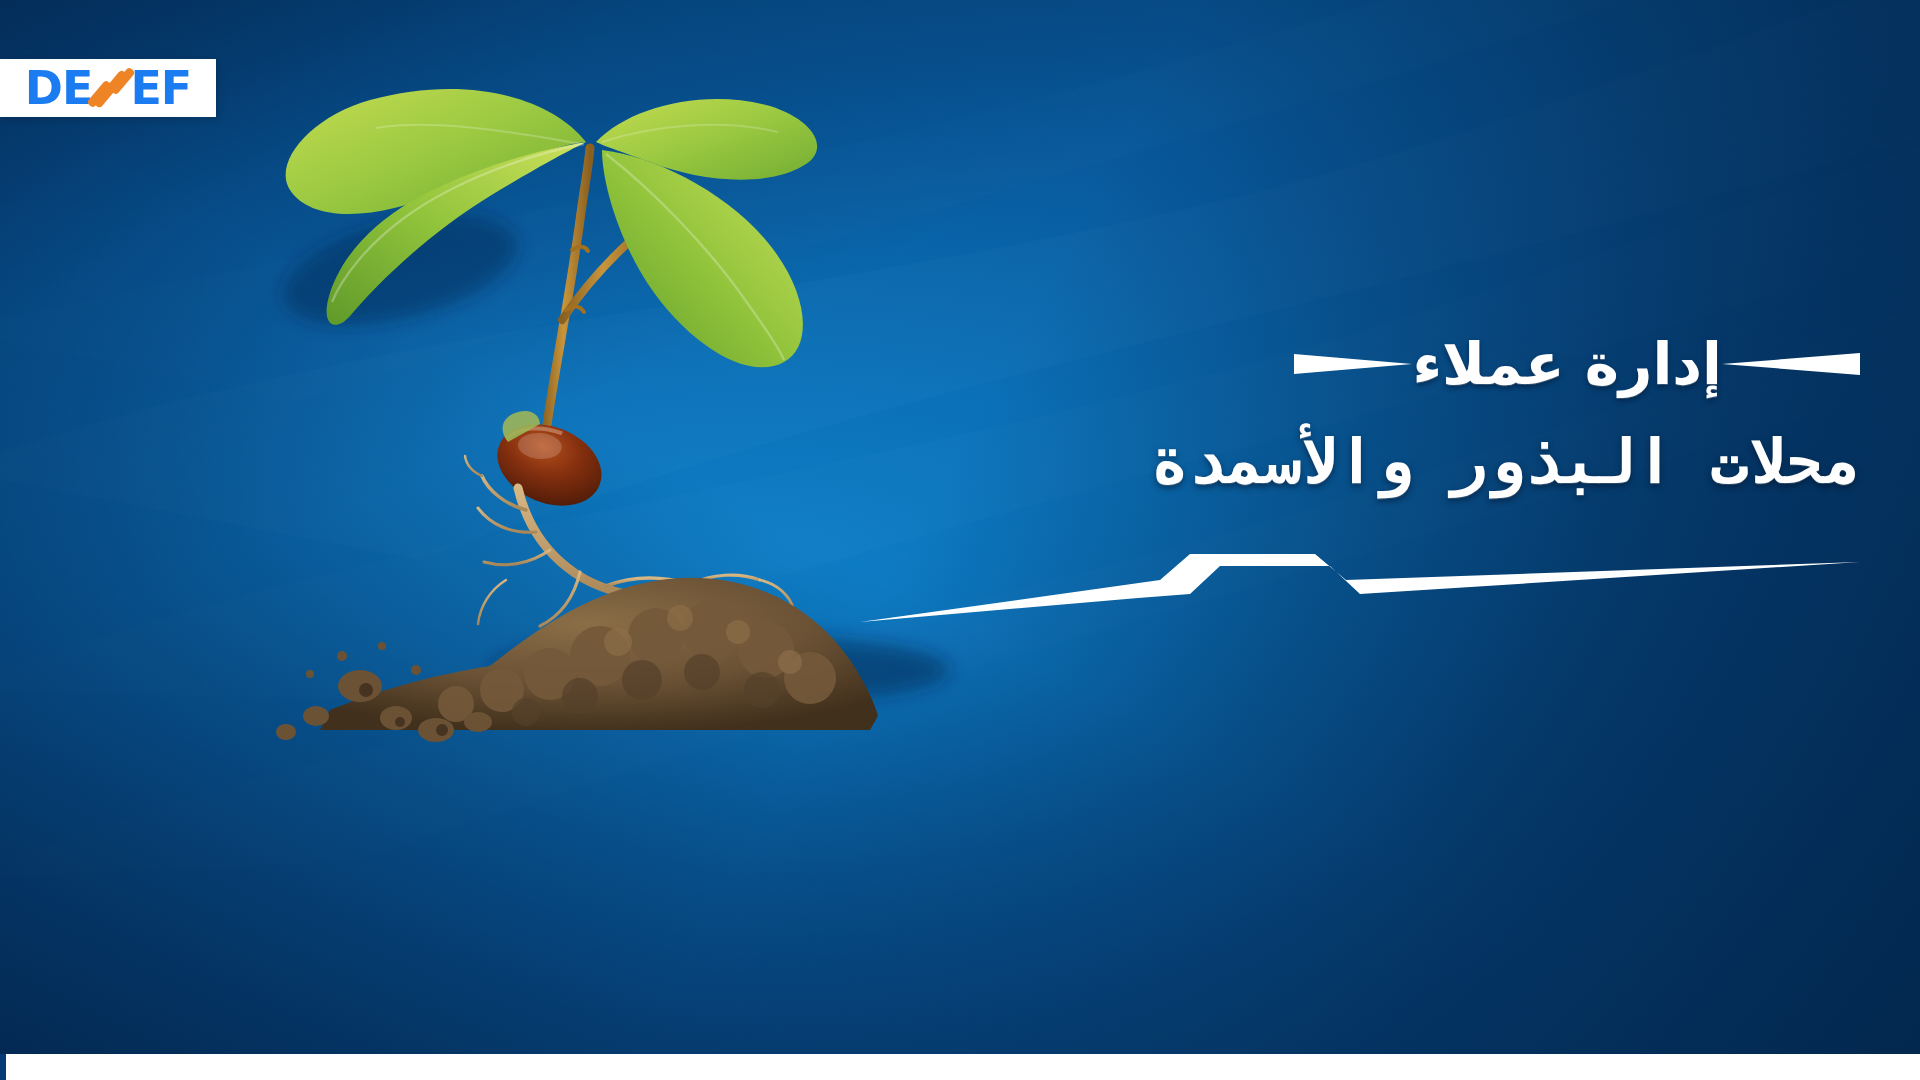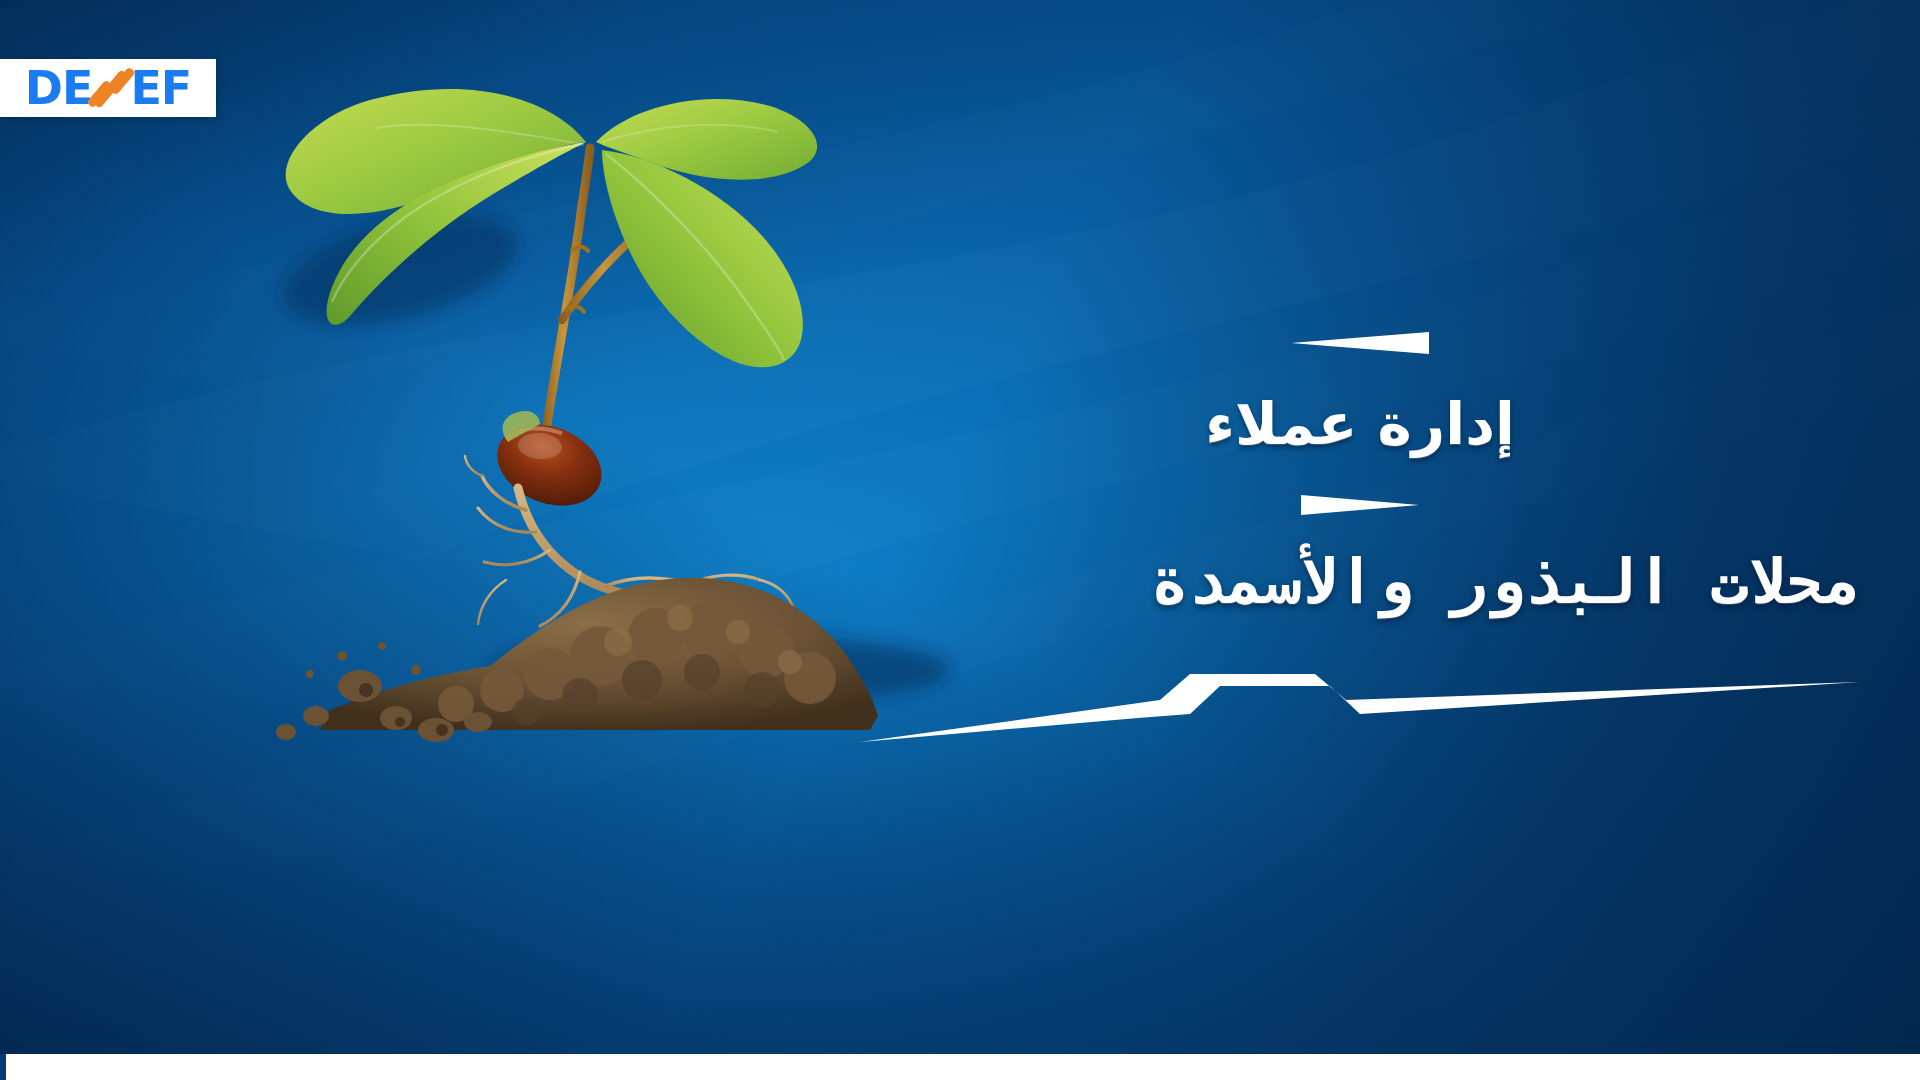--- a/index.html
+++ b/index.html
@@ -107,22 +107,20 @@
     right: 60px;
     top: 330px;
     width: 1000px;
     direction: rtl;
     text-align: right;
   }
   .line-row {
     display: flex;
     align-items: center;
     justify-content: flex-start;
-    gap: 34px;
-    flex-direction: column;
   }
   .headline-title {
     font-size: 58px;
     font-weight: bold;
     color: #ffffff;
     line-height: 1.18;
     white-space: nowrap;
     text-shadow: 0 3px 5px rgba(0,20,45,.55), 0 1px 0 rgba(255,255,255,.35);
     font-family: "DejaVu Sans", "Liberation Sans", sans-serif;
   }

